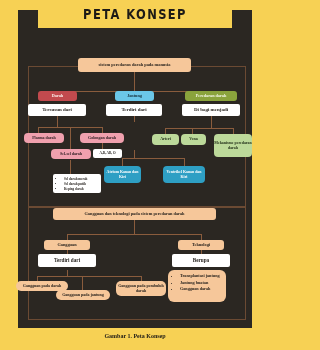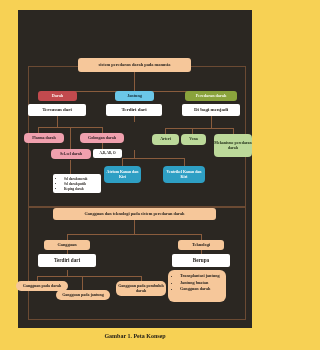--- a/index.html
+++ b/index.html
@@ -78,20 +78,23 @@
   .obox ul{margin:0;padding:0 0 0 8px;}
   .obox li{font-size:4.2px;line-height:1.6;font-weight:bold;font-family:"Liberation Serif",serif;}
 </style>
 </head>
 <body>
 
 <div id="page">
 
   <div class="panel"></div>
 
+  <div class="title-band">
+    <span class="t">PETA KONSEP</span>
+  </div>
 
   <div class="frame f1"></div>
   <div class="frame f2"></div>
 
   <div class="ln lnv" style="left:134px;top:72px;height:19px;"></div>
   <div class="ln lnh" style="left:57px;top:91px;width:154px;"></div>
   <div class="ln lnv" style="left:57px;top:91px;height:6px;"></div>
   <div class="ln lnv" style="left:134px;top:91px;height:6px;"></div>
   <div class="ln lnv" style="left:211px;top:91px;height:6px;"></div>
 

